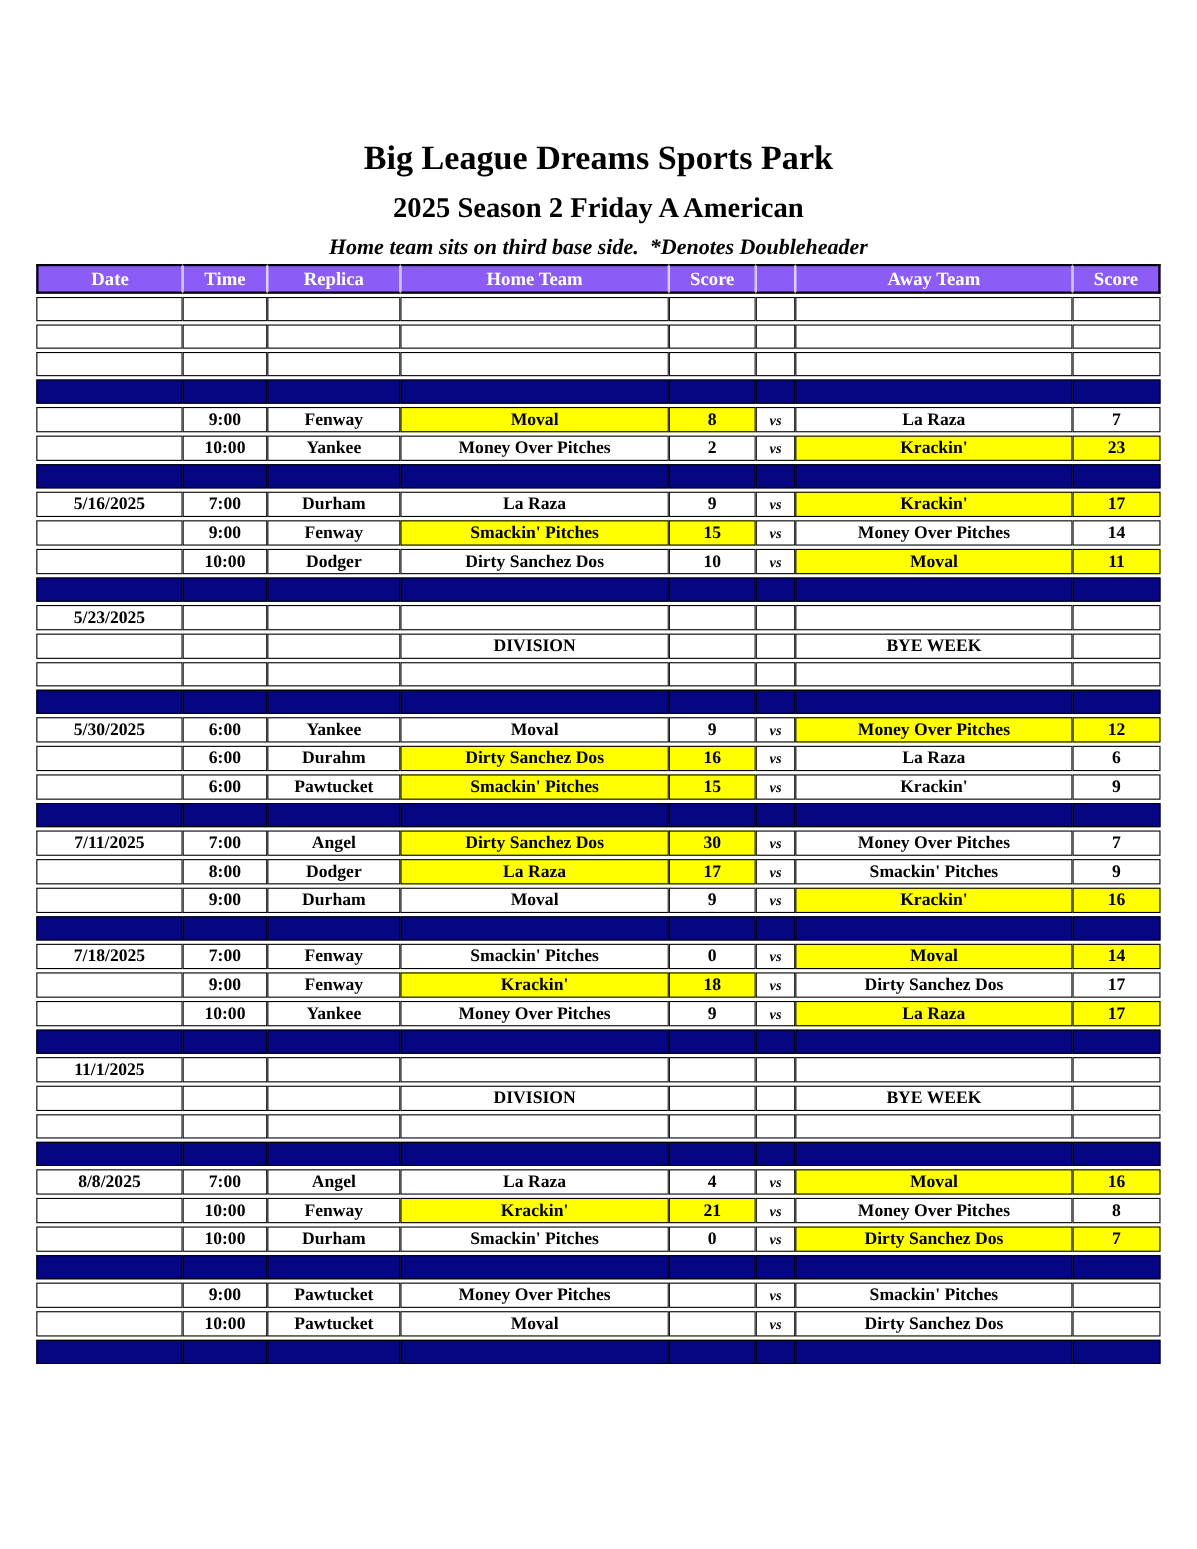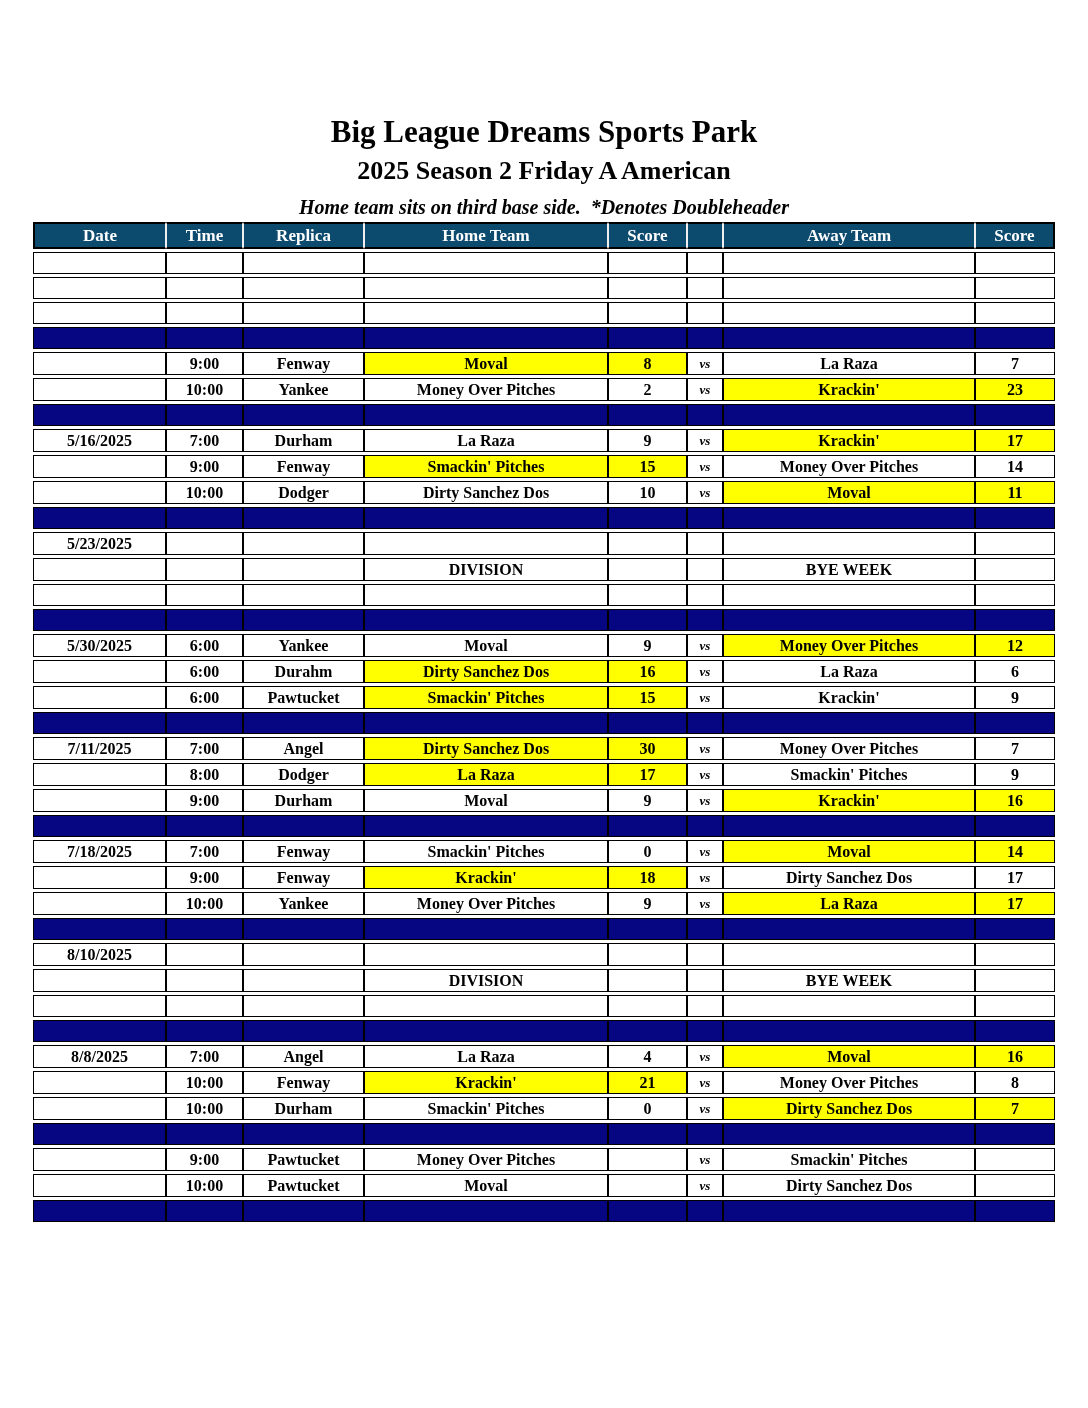--- a/index.html
+++ b/index.html
@@ -6,21 +6,21 @@
     margin: 0;
     padding: 0;
     background: #ffffff;
     width: 1088px;
     height: 1408px;
     font-family: "Liberation Serif", "DejaVu Serif", serif;
     color: #000;
   }
   .page-header { text-align: center; }
   .title {
-    margin: 0;
+    margin: 12px;
     padding-top: 114px;
     font-size: 31px;
     font-weight: bold;
     letter-spacing: 0px;
   }
   .subtitle {
     margin: 6px 0 0 0;
     font-size: 26px;
     font-weight: bold;
   }
@@ -39,21 +39,21 @@
     margin-left: 33px;
   }
   th, td {
     box-sizing: border-box;
     text-align: center;
     vertical-align: middle;
     overflow: hidden;
     white-space: nowrap;
   }
   th {
-    background: #0c4a6e;
+    background: #8b5cf6;
     color: #ffffff;
     font-size: 17px;
     font-weight: bold;
     height: 27px;
     border-top: 2px solid #000;
     border-bottom: 2px solid #000;
     border-left: 1px solid #efefef;
     border-right: 1px solid #efefef;
   }
   th:first-child { border-left: 2px solid #000; }
@@ -370,21 +370,21 @@
         <td></td>
         <td></td>
         <td></td>
         <td></td>
         <td></td>
         <td></td>
         <td></td>
         <td></td>
       </tr>
       <tr class="dateonly">
-        <td>8/10/2025</td>
+        <td>11/1/2025</td>
         <td></td>
         <td></td>
         <td></td>
         <td></td>
         <td></td>
         <td></td>
         <td></td>
       </tr>
       <tr class="division">
         <td></td>

